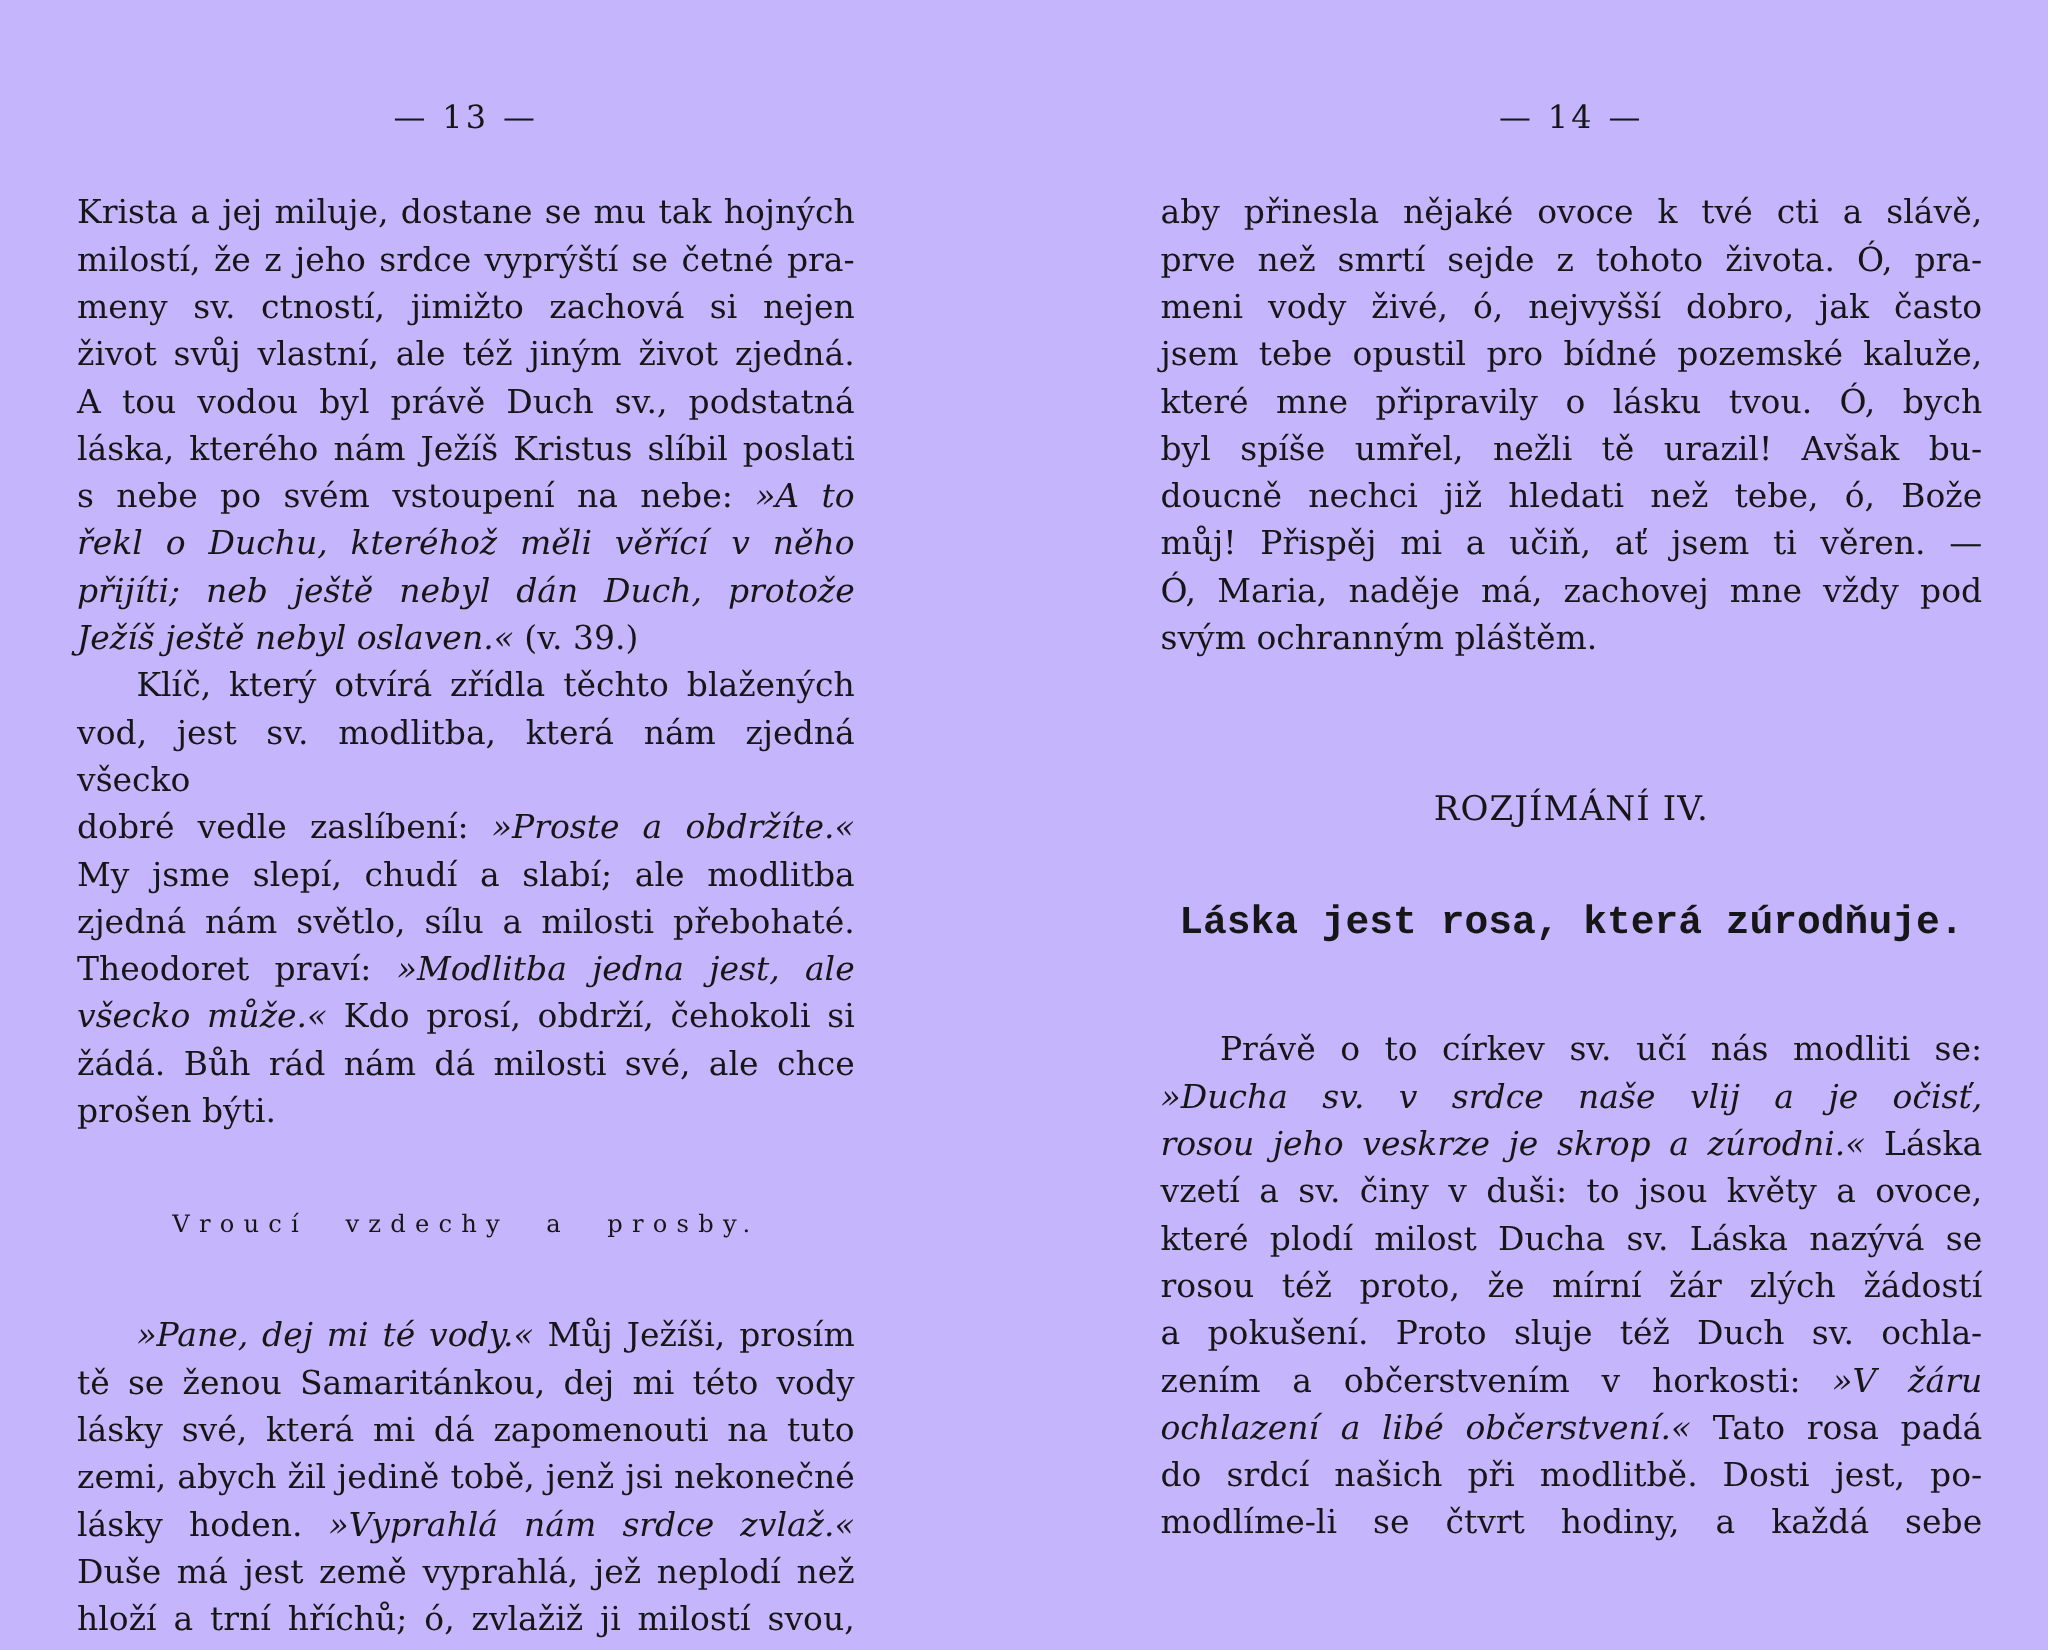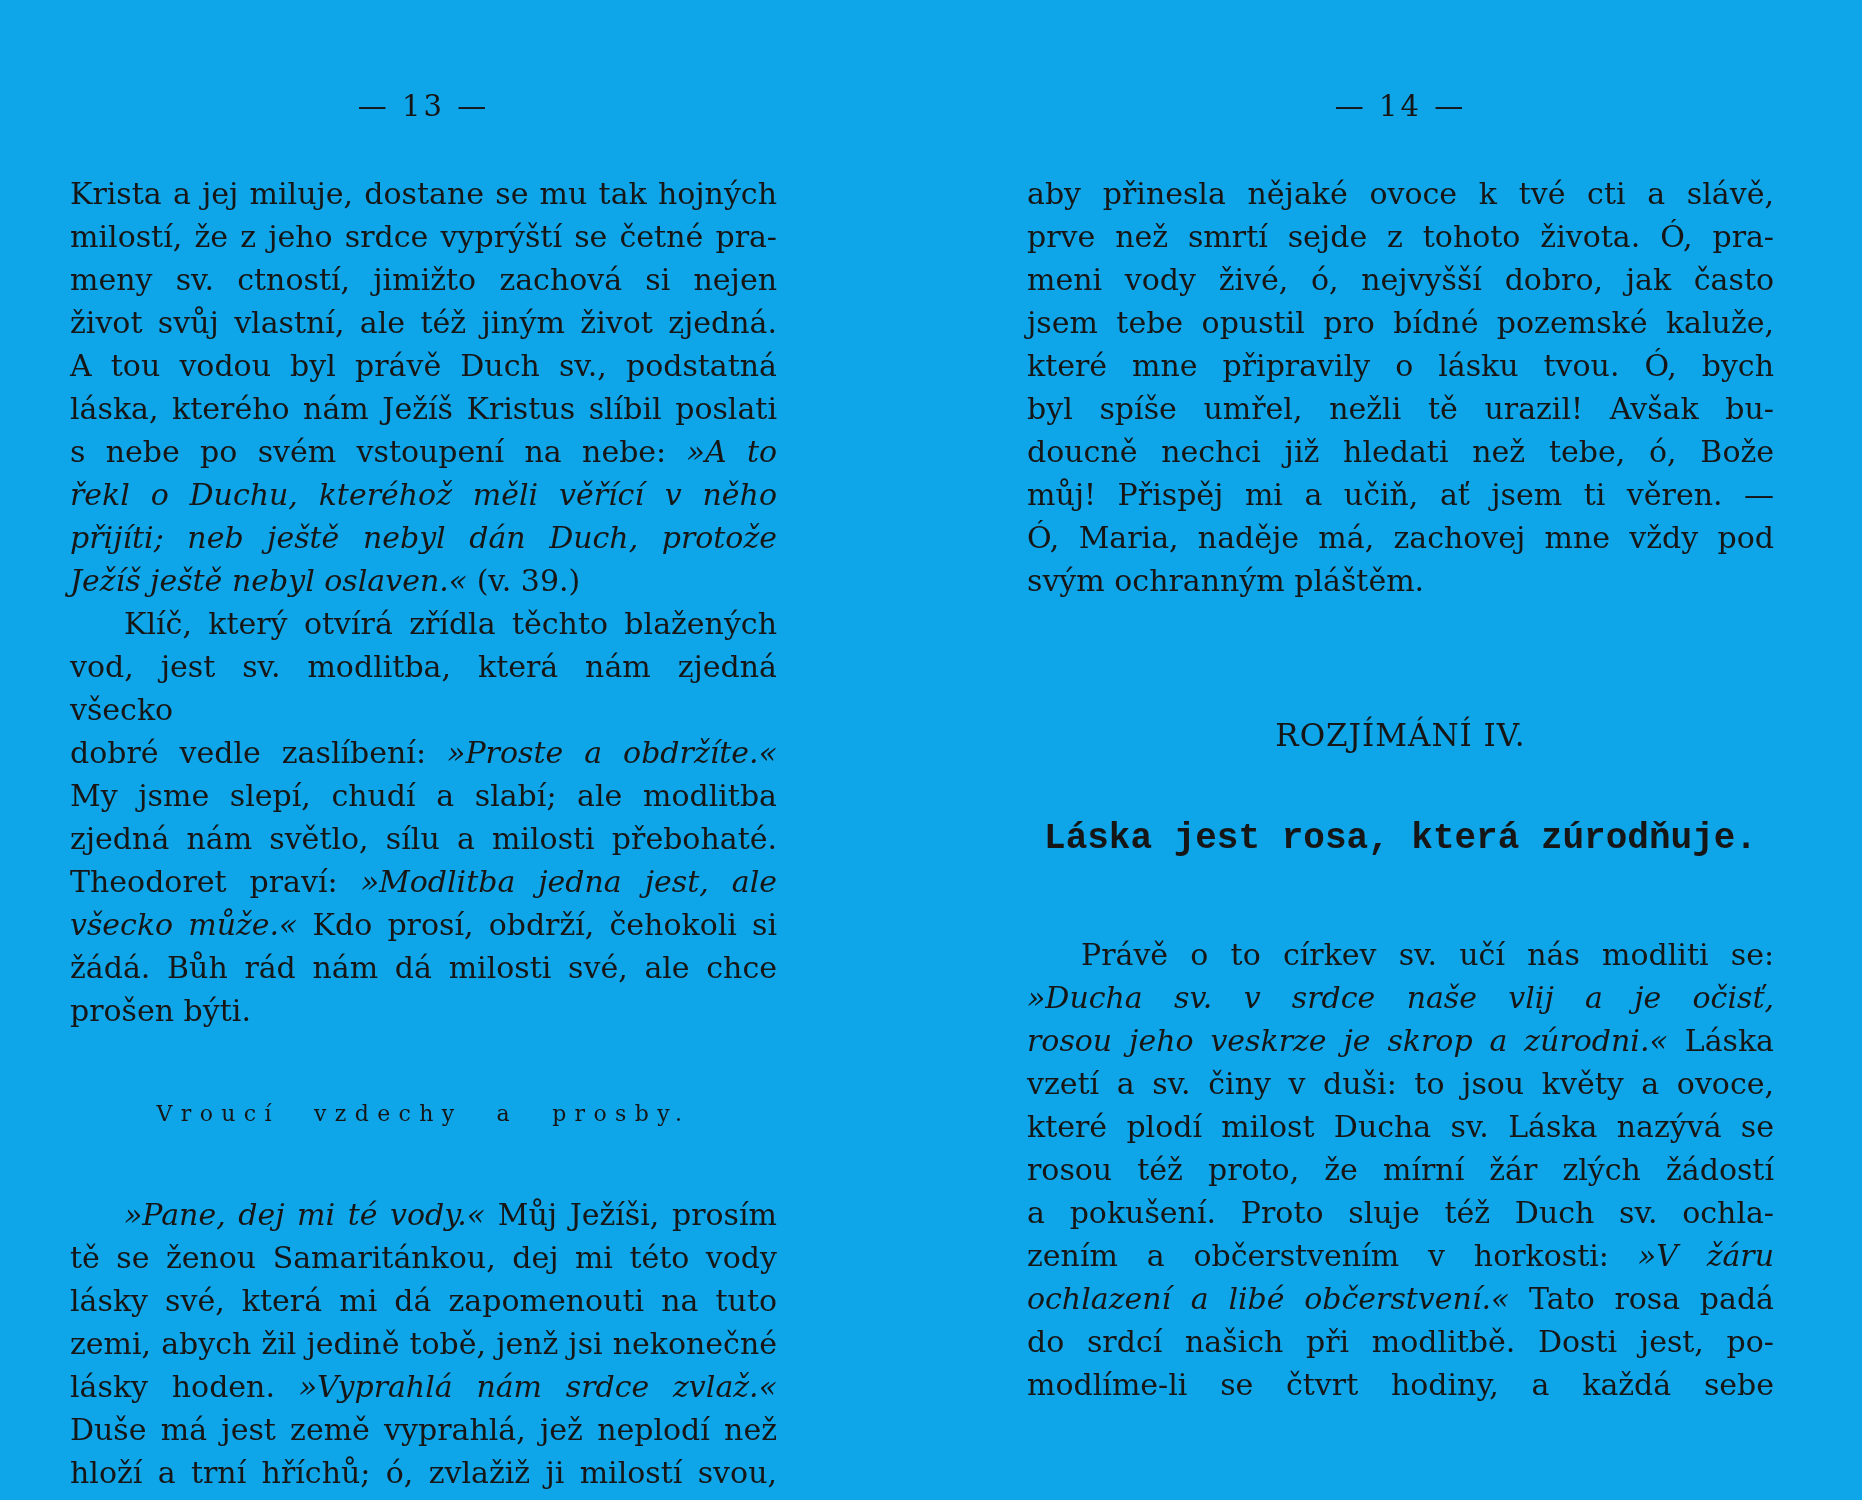--- a/index.html
+++ b/index.html
@@ -6,25 +6,25 @@
   body {
     width: 1862px; height: 1500px;
     background: #ffffff;
     color: #161616;
     font-family: "DejaVu Serif", "Liberation Serif", serif;
     overflow: hidden;
   }
   .book {
     position: relative;
     width: 1862px; height: 1500px;
-    background: #0ea5e9;
+    background: #c4b5fd;
   }
   .page { position: absolute; top: 0; }
   .page-left  { left: 55px;  width: 737px; }
-  .page-right { left: 1012px; width: 777px; }
+  .page-right { left: 1040px; width: 777px; }
 
   .page-number {
     margin-top: 88px;
     text-align: center;
     font-size: 29px;
     letter-spacing: 3px;
     line-height: 36px;
   }
   .page-body { margin-top: 48px; font-size: 30px; }
 

